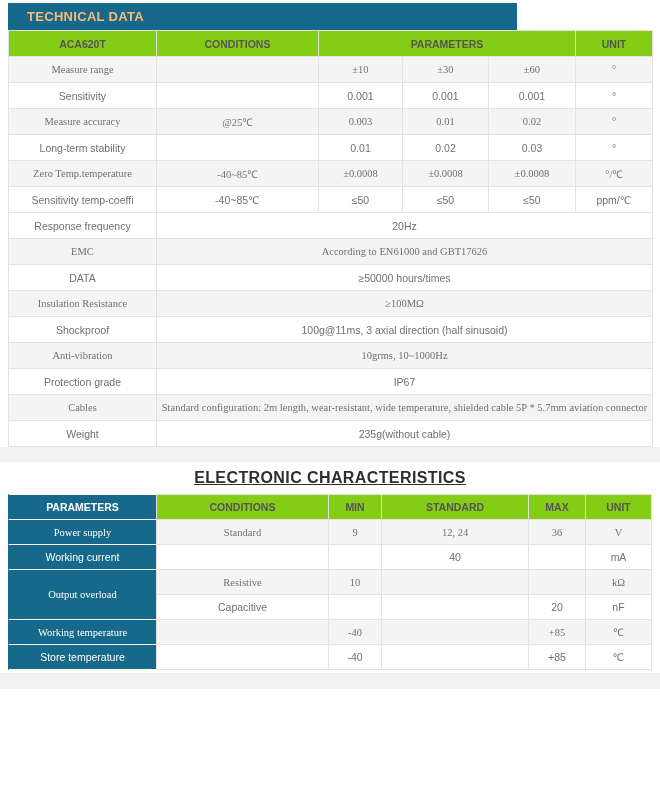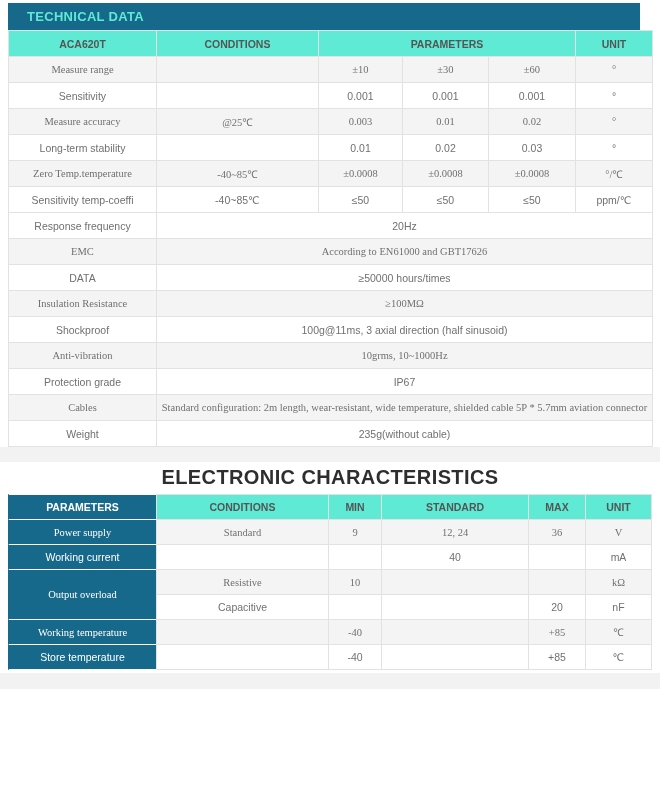--- a/index.html
+++ b/index.html
@@ -8,44 +8,44 @@
     --stripe:#f4f4f4;
     --band:#f2f2f2;
     --header-text:#555555;
     --cell-text:#707070;
     --title-text:#2e2e2e;
   }
   *{box-sizing:border-box;margin:0;padding:0;}
   html,body{width:660px;height:791px;overflow:hidden;background:#ffffff;
     font-family:"Liberation Sans","DejaVu Sans",sans-serif;}
   .section-bar{
-    margin:3px 8px 0 8px;width:632px;height:27px;line-height:27px;
-    background:var(--accent-teal);color:#5eead4;font-size:13px;font-weight:bold;
+    margin:3px 8px 0 8px;width:509px;height:27px;line-height:27px;
+    background:var(--accent-teal);color:#fdba74;font-size:13px;font-weight:bold;
     padding-left:19px;letter-spacing:.3px;
   }
   table{border-collapse:collapse;table-layout:fixed;width:644px;margin-left:8px;}
   td,th{
     border:1px solid var(--border);font-size:10.5px;text-align:center;
     vertical-align:middle;color:var(--cell-text);height:26px;padding:0 3px;
     overflow:hidden;white-space:nowrap;font-weight:normal;
   }
-  th{font-weight:bold;color:var(--header-text);font-size:10.5px;background:#5eead4;}
+  th{font-weight:bold;color:var(--header-text);font-size:10.5px;background:#84cc16;}
   tr.g td{background:var(--stripe);font-family:Liberation Serif, serif;}
   #ec-table td,#ec-table th{height:25px;}
   .teal-cell{
     background:var(--accent-teal) !important;color:#ffffff;
     border-left-color:var(--accent-teal);
     border-bottom:1px solid rgba(255,255,255,.25);
     border-top:1px solid rgba(255,255,255,.25);
   }
   th.teal-cell{color:#ffffff;}
   .band{width:660px;height:15px;background:var(--band);}
   .ec-title{
-    text-align:center;font-size:20px;font-weight:bold;color:var(--title-text);
-    letter-spacing:.4px;margin:7px 0 8px 0;line-height:17px;
+    text-align:center;font-size:16px;font-weight:bold;color:var(--title-text);
+    letter-spacing:.4px;margin:7px 0 8px 0;line-height:17px;text-decoration:underline;
   }
   .bottom-band{width:660px;height:16px;background:var(--band);margin-top:3px;}
 </style>
 </head>
 <body>
 
 <div>
   <div class="section-bar">
     <span>TECHNICAL DATA</span>
   </div>

